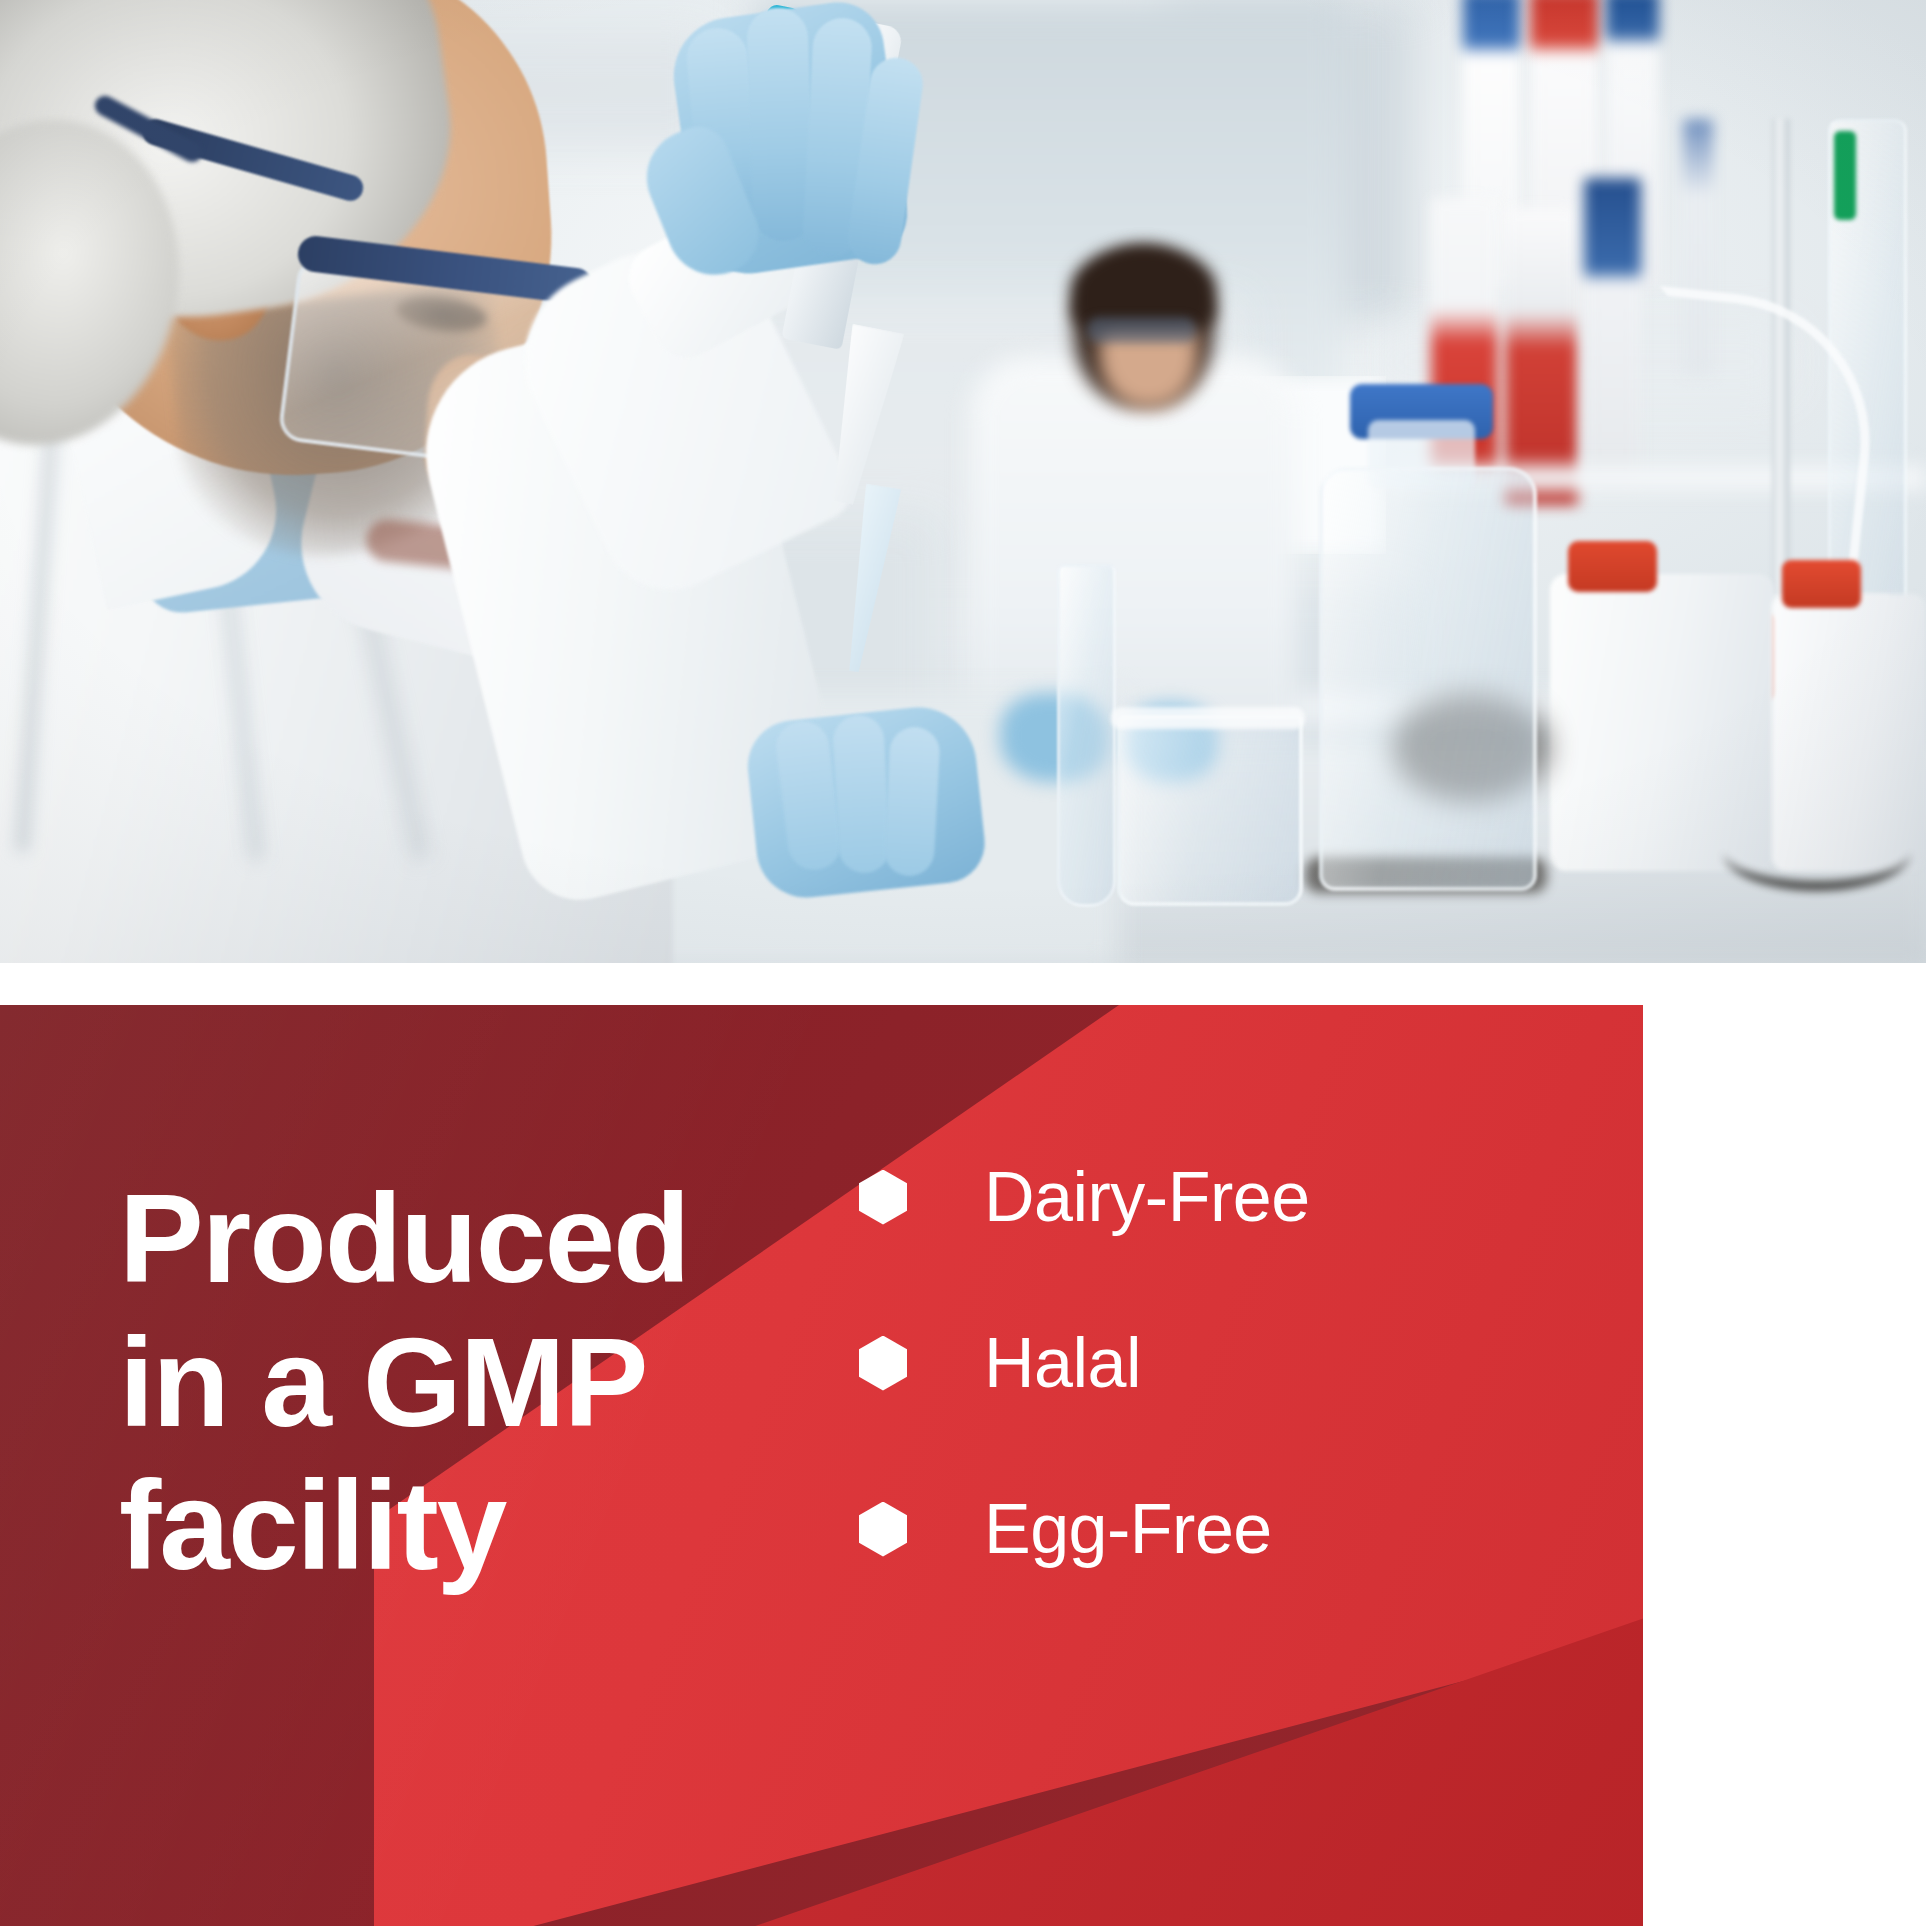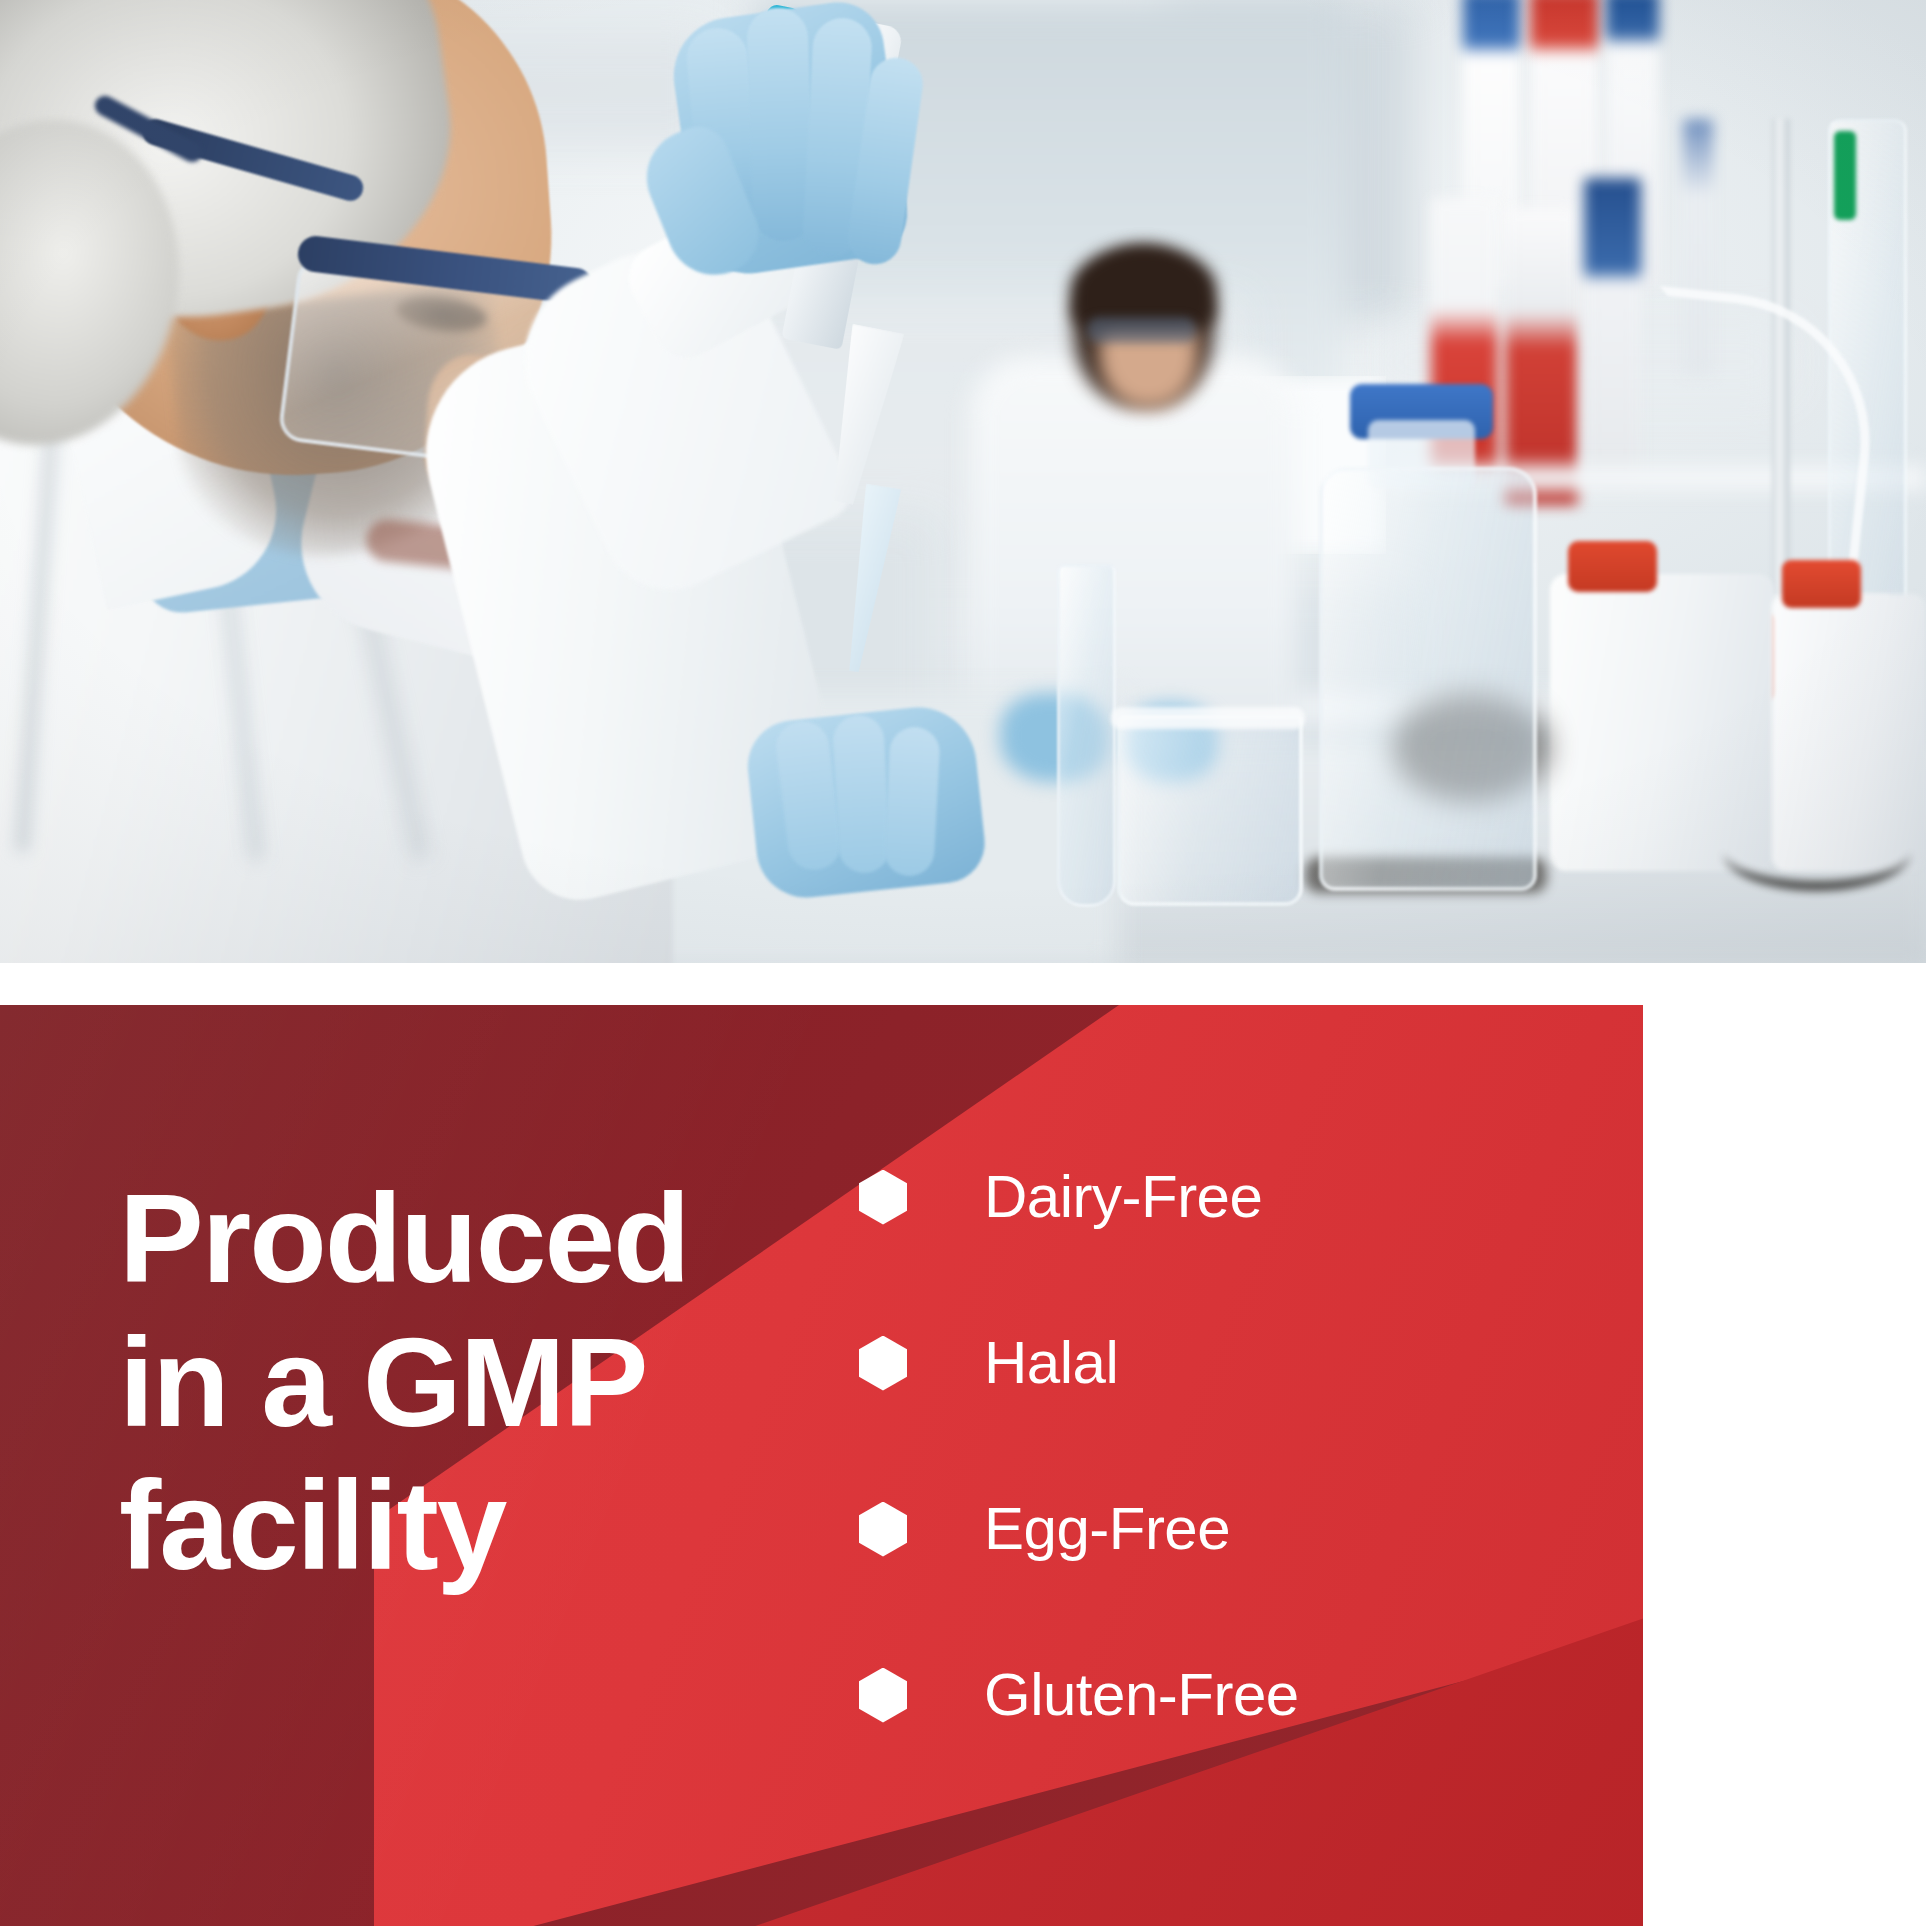--- a/index.html
+++ b/index.html
@@ -525,21 +525,21 @@
   .hexbullet {
     width: 48px;
     height: 55px;
     background: #ffffff;
     clip-path: polygon(50% 0%, 100% 25%, 100% 75%, 50% 100%, 0% 75%, 0% 25%);
     flex: 0 0 auto;
   }
   .claim-label {
     margin-left: 77px;
     color: #ffffff;
-    font-size: 60px;
+    font-size: 70px;
     font-weight: 400;
     line-height: 1;
     letter-spacing: -0.5px;
     white-space: nowrap;
   }
 </style>
 </head>
 <body>
 
 <div id="canvas">
@@ -665,22 +665,18 @@
       <div class="claim">
         <span class="hexbullet"></span>
         <span class="claim-label">Halal</span>
       </div>
 
       <div class="claim">
         <span class="hexbullet"></span>
         <span class="claim-label">Egg-Free</span>
       </div>
 
-      <div class="claim">
-        <span class="hexbullet"></span>
-        <span class="claim-label">Gluten-Free</span>
-      </div>
 
     </div>
   </div>
 
 </div>
 
 
 </body></html>

